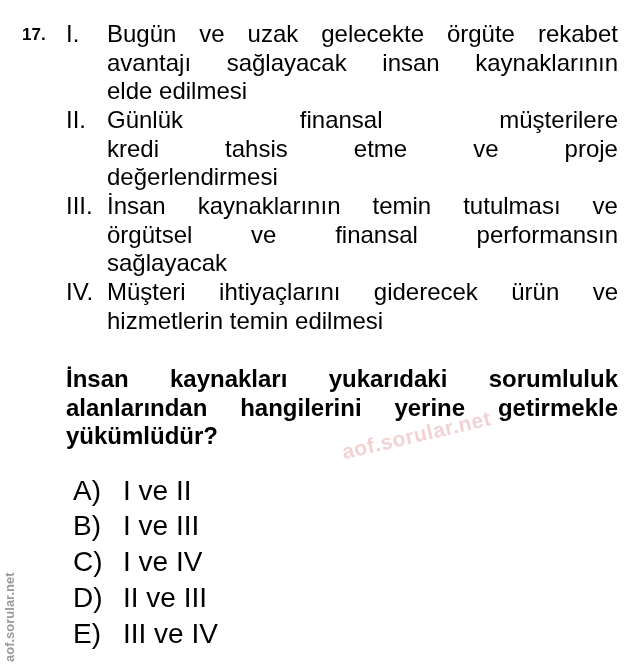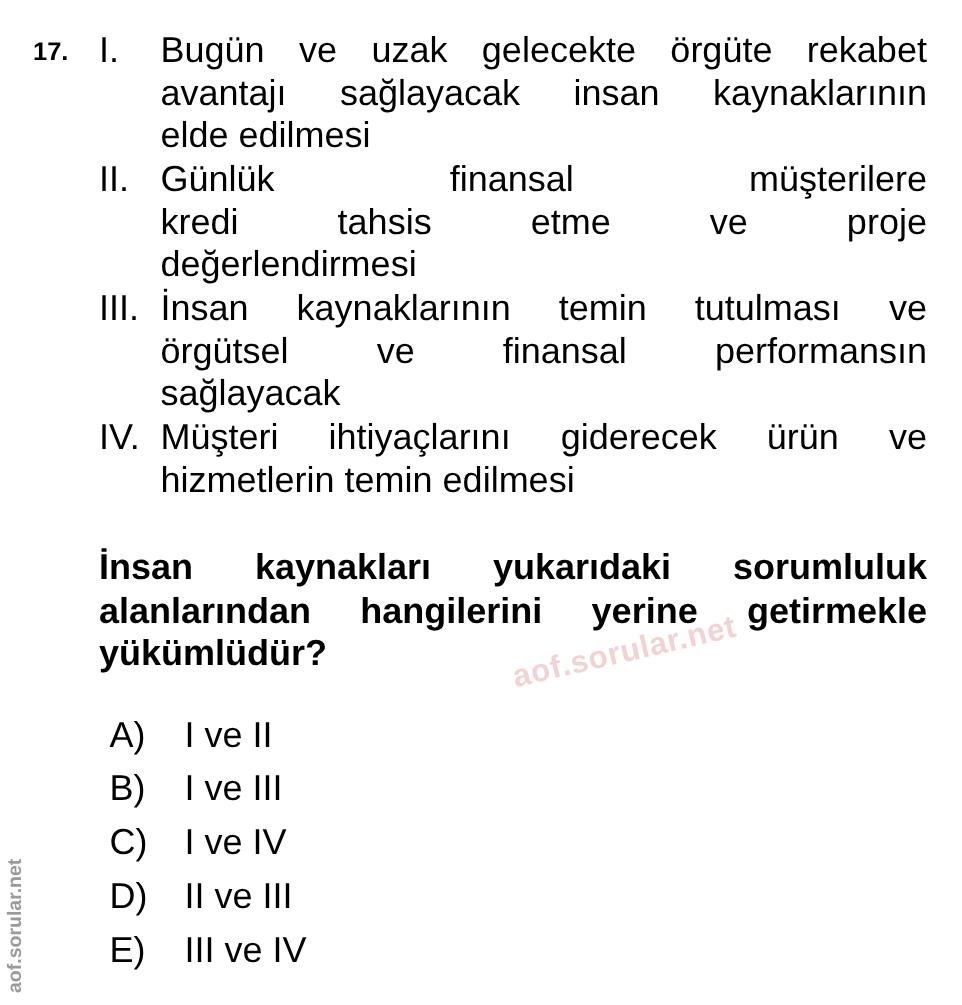--- a/index.html
+++ b/index.html
@@ -62,21 +62,21 @@
     .question .jl { width: 552px; }
     .question .jl.last { gap: 7px; }
     .options {
       position: absolute;
       left: 73px;
       top: 476px;
     }
     .option {
       position: absolute;
       left: 0;
-      font-size: 24px;
+      font-size: 28px;
       line-height: 30px;
       white-space: nowrap;
     }
     .option .letter {
       display: inline-block;
       width: 50px;
     }
     .watermark-center {
       position: absolute;
       left: 345px;

